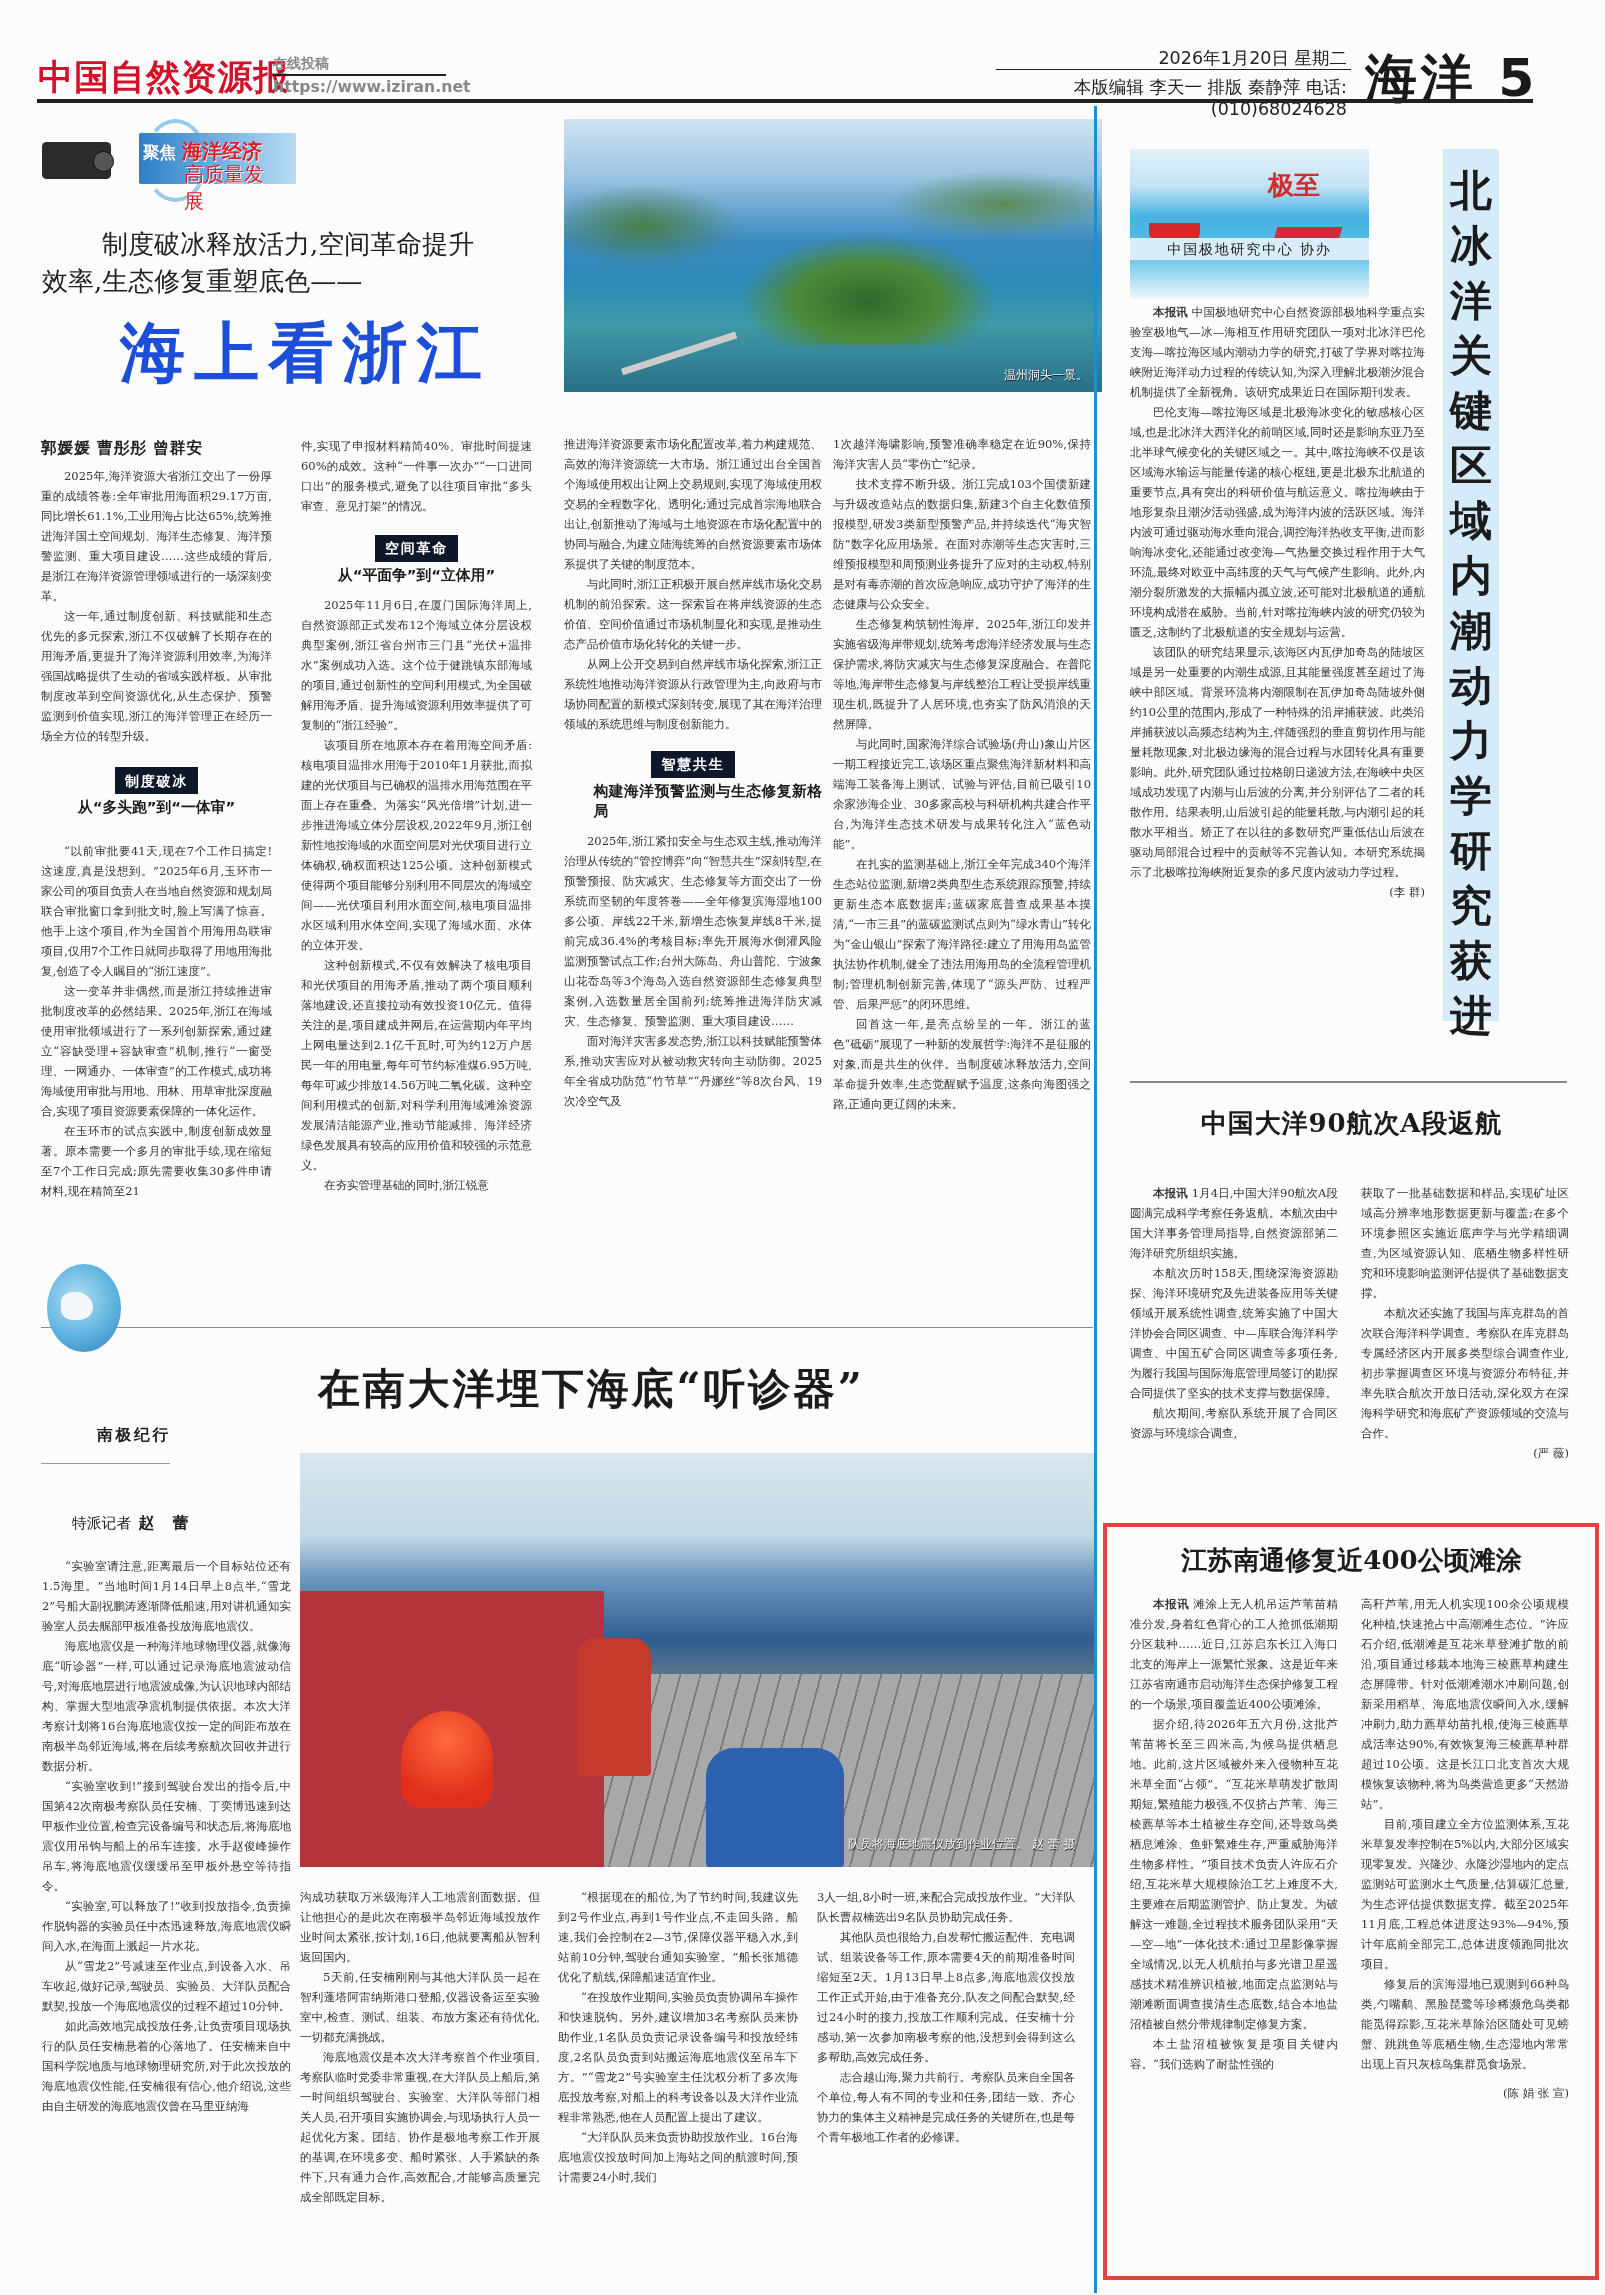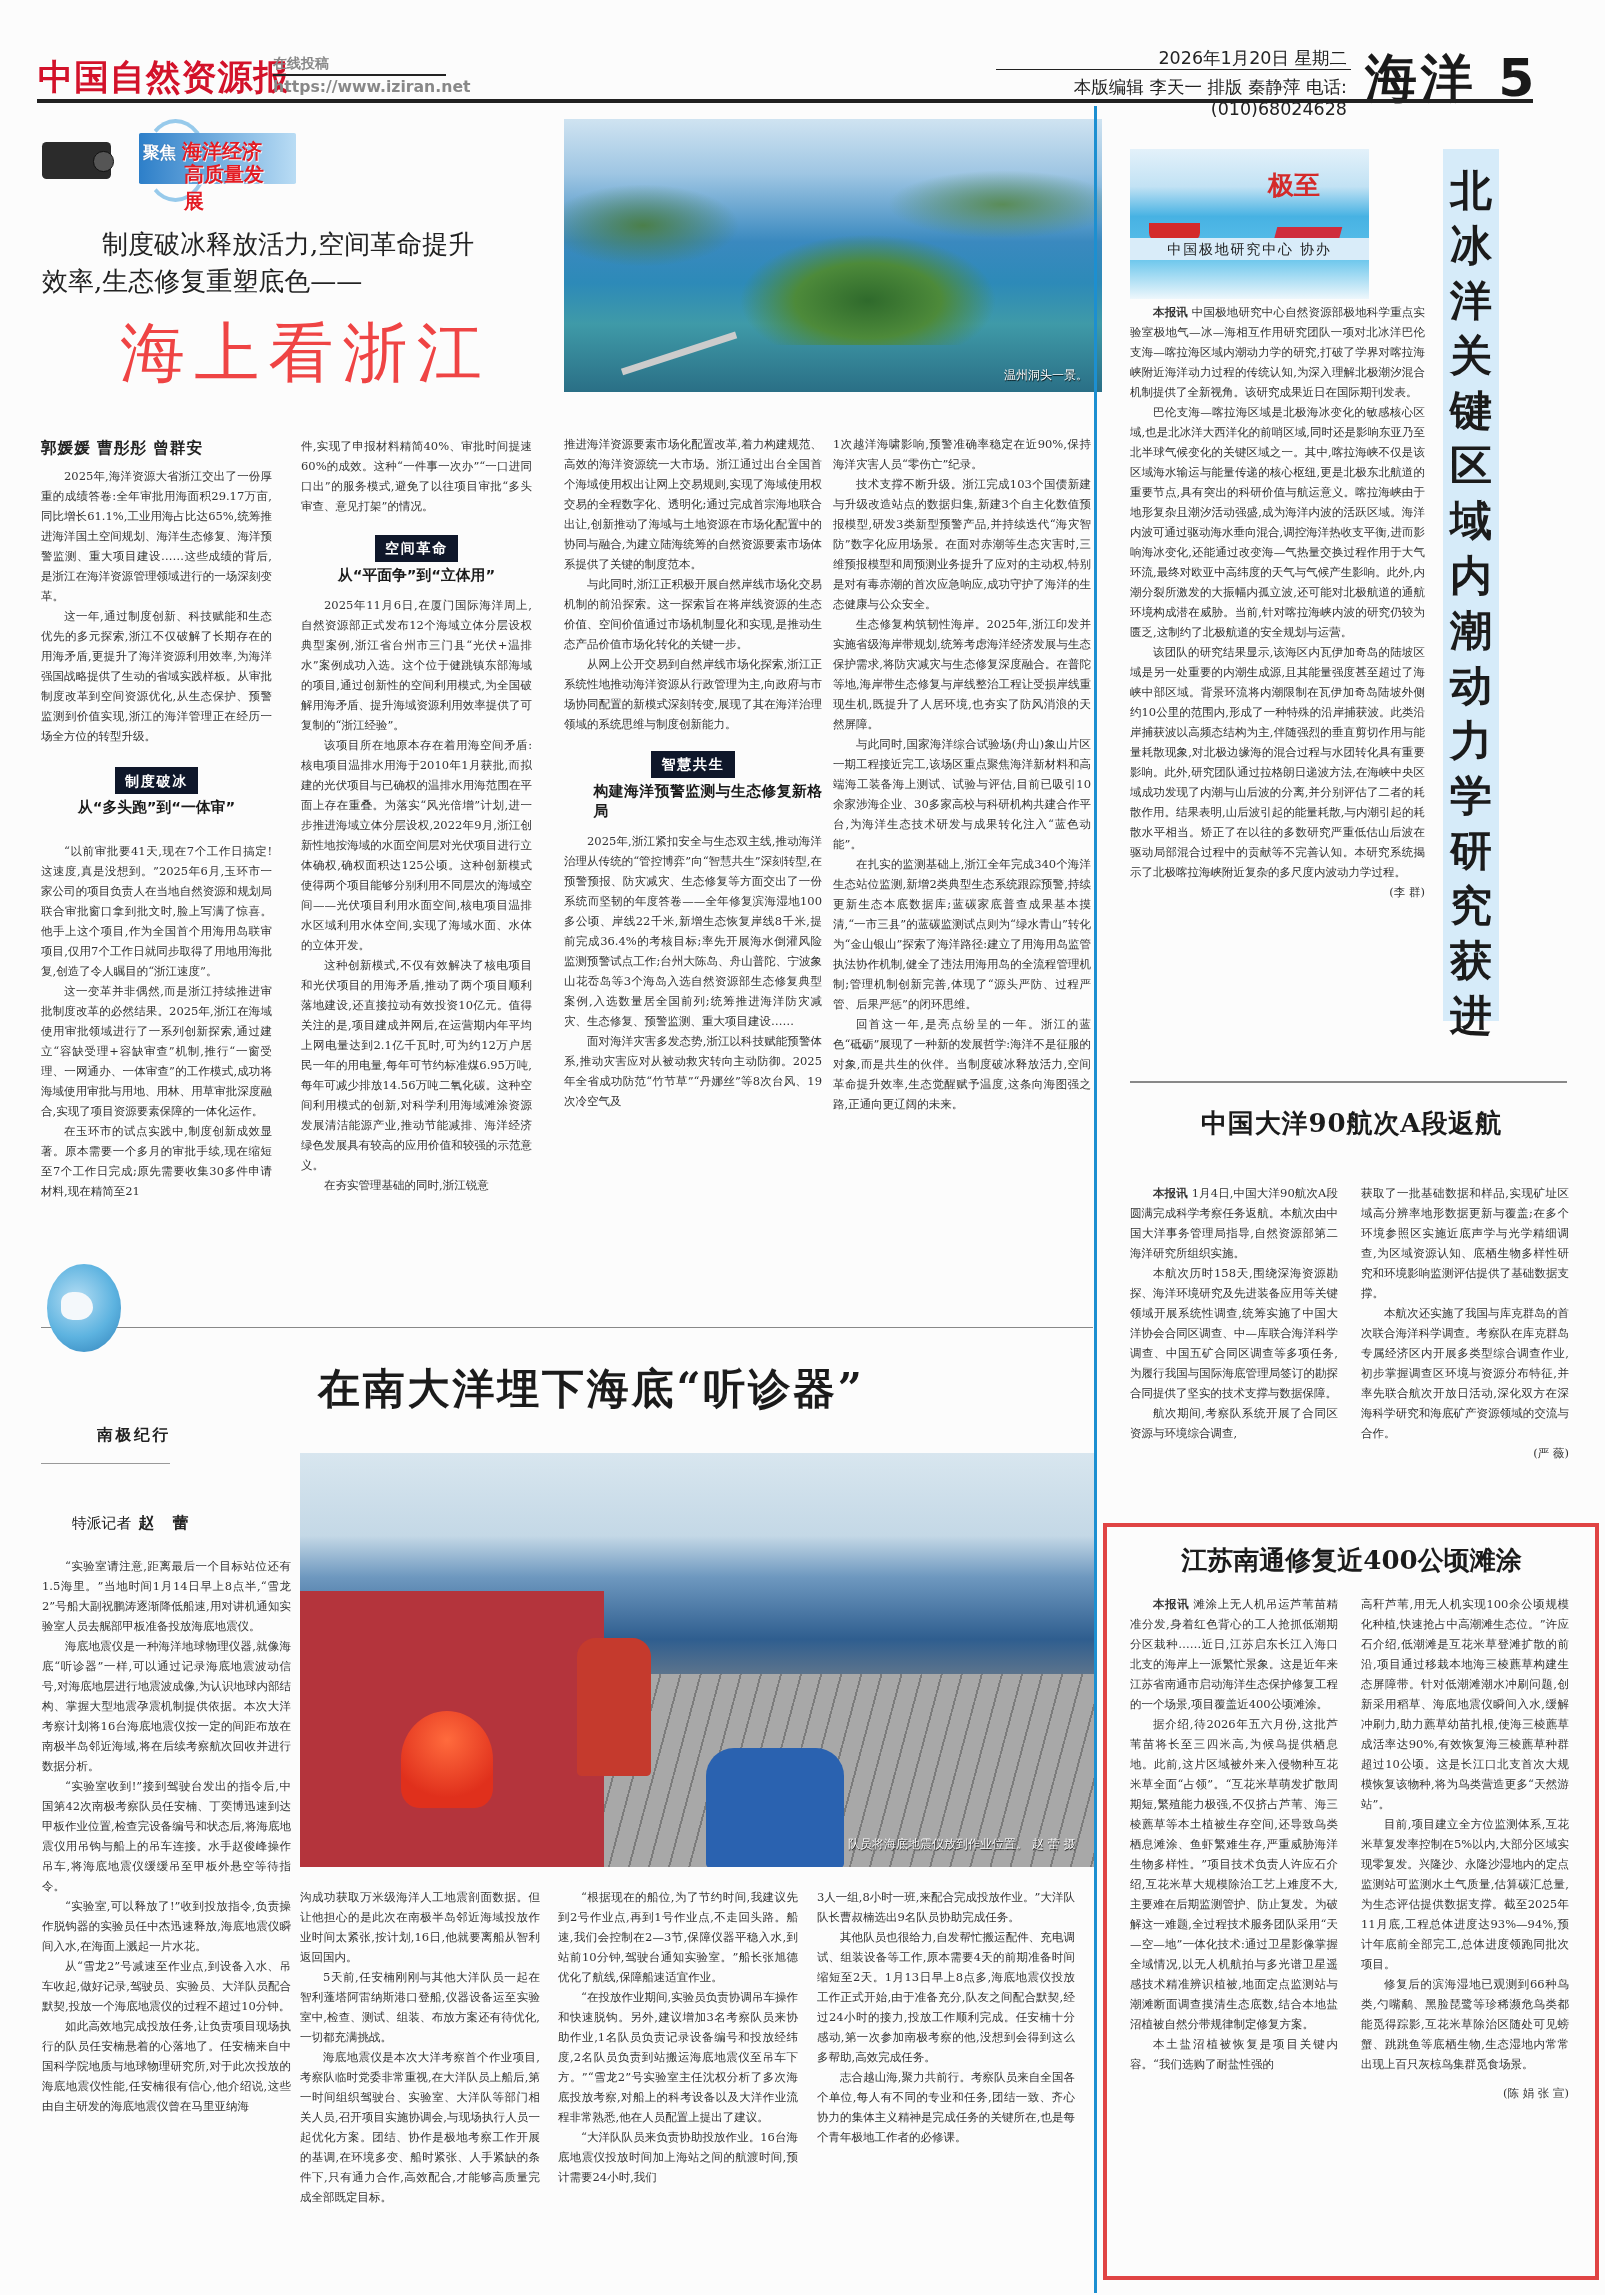--- a/index.html
+++ b/index.html
@@ -26,25 +26,25 @@
   .blue-rule { position: absolute; width: 2.8px; background: #1c8fd1; }
 
   
   .feature-badge { position: absolute; left: 42px; top: 119px; width: 226px; height: 83px; }
   .badge-bg { position: absolute; left: 97px; top: 14px; width: 157px; height: 51px; background: linear-gradient(90deg,#2d7fc9,#b9dcf4); border-radius: 1.8px; }
   .badge-splash { position: absolute; left: 101px; top: 0; width: 65px; height: 83px; border-radius: 50%; border: 4.6px solid rgba(68,160,220,0.55); border-left-color: transparent; }
   .badge-cam { position: absolute; left: 0; top: 23px; width: 69px; height: 37px; background: #2b2b2b; border-radius: 4.6px; }
   .badge-cam::after { content:""; position:absolute; left:51px; top:9.2px; width:18.5px; height:18.5px; border-radius:50%; background:#555; border:1.8px solid #111; }
   .badge-line1 { position: absolute; left: 101px; top: 19.4px; font-family: "DejaVu Sans", sans-serif; font-weight: bold; font-size: 16.6px; color: #fff; text-shadow: 0 0 0.9px #1a4f8a; }
   .badge-line1 .red { color: #e31b23; font-size: 20px; text-shadow: 0.9px 0.9px 0 #fff; margin-top: 20px; }
-  .badge-line2 { position: absolute; left: 142px; top: 42px; font-family: "DejaVu Sans", sans-serif; font-weight: bold; font-size: 20px; color: #e31b23; text-shadow: 0.9px 0.9px 0 #fff; }
+  .badge-line2 { position: absolute; left: 142px; top: 42px; font-family: "DejaVu Sans", sans-serif; font-weight: normal; font-size: 20px; color: #e31b23; text-shadow: 0.9px 0.9px 0 #fff; }
 
   .deck { position: absolute; left: 42px; top: 226px; width: 521px; font-size: 26px; line-height: 37px; color: #222; }
   .deck .l1 { padding-left: 60px; display: block; }
-  .main-title { position: absolute; left: 120px; top: 309px; font-family: "DejaVu Sans", sans-serif; font-weight: normal; font-size: 65px; letter-spacing: 9.2px; color: #ef4444; }
+  .main-title { position: absolute; left: 120px; top: 309px; font-family: "DejaVu Sans", sans-serif; font-weight: bold; font-size: 65px; letter-spacing: 9.2px; color: #1d4ed8; }
   .byline { position: absolute; left: 41px; top: 438px; font-family: "DejaVu Sans", sans-serif; font-weight: bold; font-size: 15.7px; color: #222; letter-spacing: 0.9px; }
 
   .hero-photo { position: absolute; left: 564px; top: 119px; width: 538px; height: 273px; overflow: hidden;
     background: linear-gradient(180deg, #cfe3f1 0%, #9fc6e3 20%, #3a89bf 45%, #2d8ab8 60%, #3f9aa8 75%, #2a6f86 100%); }
   .hero-photo .island1 { position:absolute; left:175px; top:115px; width:258px; height:111px; background: radial-gradient(ellipse at 50% 60%, #2f6a2c 0%, #4d8a3a 40%, rgba(60,120,60,0) 70%); }
   .hero-photo .island2 { position:absolute; left:-18.5px; top:65px; width:194px; height:83px; background: radial-gradient(ellipse, #4b7f4a 0%, rgba(70,120,70,0) 70%); }
   .hero-photo .island3 { position:absolute; left:323px; top:51px; width:231px; height:69px; background: radial-gradient(ellipse, #5a8c58 0%, rgba(90,140,90,0) 70%); }
   .hero-photo .pier { position:absolute; left:55px; top:231px; width:120px; height:6.5px; background:#ccc; transform: rotate(-18deg); }
   .hero-caption { position: absolute; right: 14px; bottom: 8.3px; font-size: 12px; color: #fff; font-family: "DejaVu Sans", sans-serif; text-shadow: 0.5px 0.5px 0.9px #000; }
 

